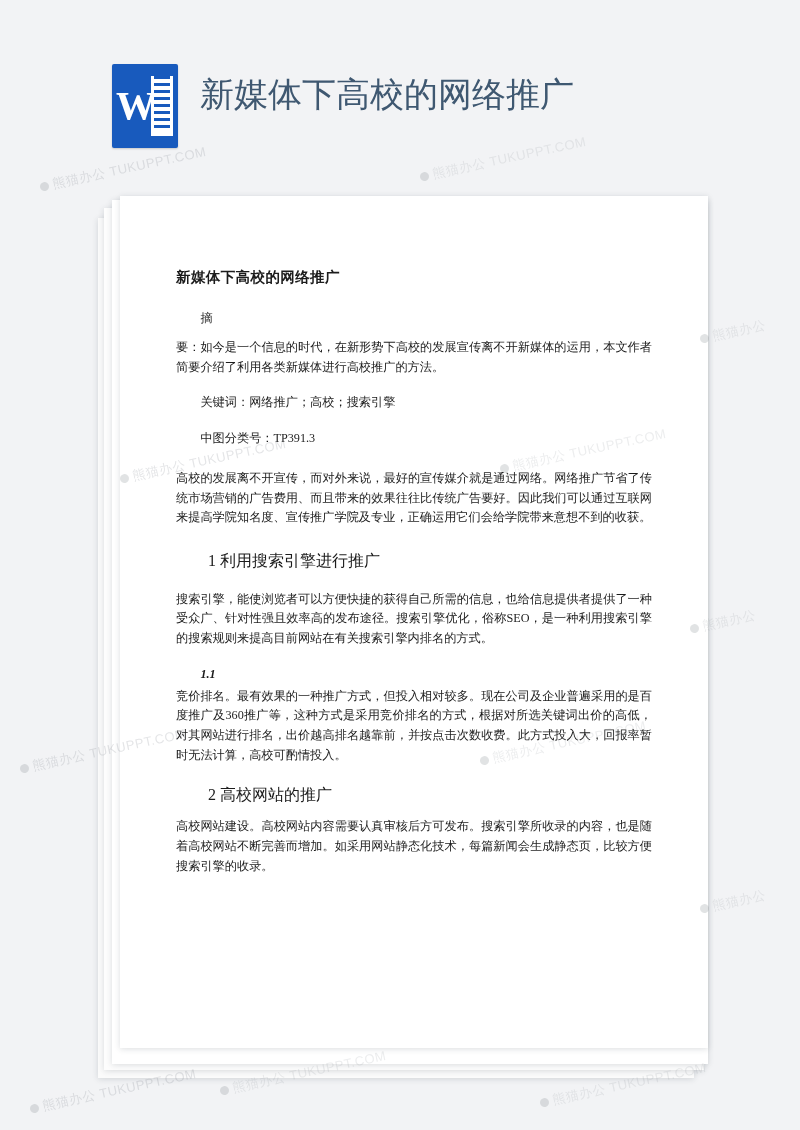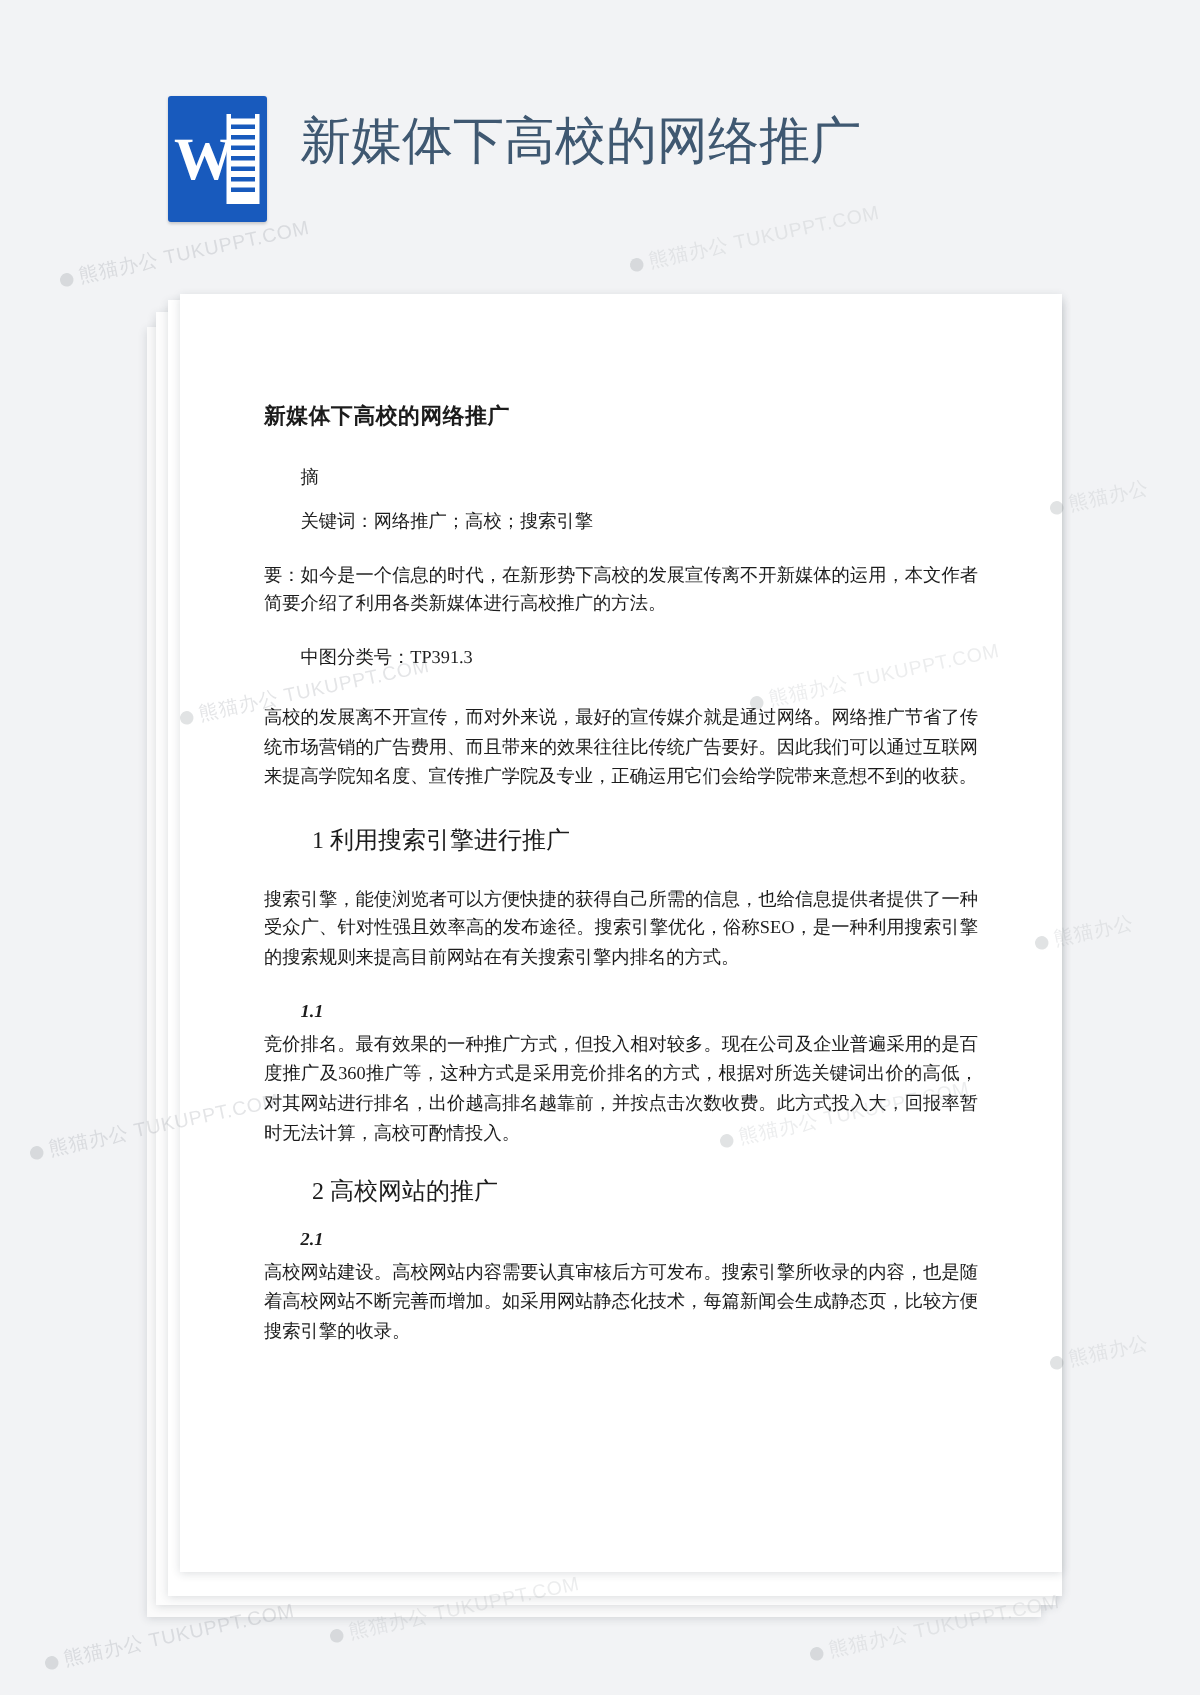--- a/index.html
+++ b/index.html
@@ -191,43 +191,42 @@
     <div class="sheet back1"></div>
 
     <div class="sheet front">
       <div class="doc-body">
 
         <div class="doc-h1">新媒体下高校的网络推广</div>
 
         <p class="para tight">
           <span style="display:inline-block;text-indent:0;padding-left:2em;">摘</span>
         </p>
+        <p class="para gap-md">要：如今是一个信息的时代，在新形势下高校的发展宣传离不开新媒体的运用，本文作者简要介绍了利用各类新媒体进行高校推广的方法。</p>
+
         <p class="para indent gap-md">关键词：网络推广；高校；搜索引擎</p>
-
-        <p class="para gap-md">要：如今是一个信息的时代，在新形势下高校的发展宣传离不开新媒体的运用，本文作者简要介绍了利用各类新媒体进行高校推广的方法。</p>
 
         <p class="para indent gap-lg">中图分类号：TP391.3</p>
 
         <p class="para gap-lg">高校的发展离不开宣传，而对外来说，最好的宣传媒介就是通过网络。网络推广节省了传统市场营销的广告费用、而且带来的效果往往比传统广告要好。因此我们可以通过互联网来提高学院知名度、宣传推广学院及专业，正确运用它们会给学院带来意想不到的收获。</p>
 
         <p class="sec-head">
           <span>1</span>
           <span>利用搜索引擎进行推广</span>
         </p>
         <p class="para gap-md" style="margin-top:16px;">搜索引擎，能使浏览者可以方便快捷的获得自己所需的信息，也给信息提供者提供了一种受众广、针对性强且效率高的发布途径。搜索引擎优化，俗称SEO，是一种利用搜索引擎的搜索规则来提高目前网站在有关搜索引擎内排名的方式。</p>
 
         <p class="sub-num">1.1</p>
         <p class="para gap-md">竞价排名。最有效果的一种推广方式，但投入相对较多。现在公司及企业普遍采用的是百度推广及360推广等，这种方式是采用竞价排名的方式，根据对所选关键词出价的高低，对其网站进行排名，出价越高排名越靠前，并按点击次数收费。此方式投入大，回报率暂时无法计算，高校可酌情投入。</p>
 
         <p class="sec-head">
           <span>2</span>
           <span>高校网站的推广</span>
         </p>
 
-        <p class="sub-num">2.1</p>
         <p class="para gap-md">高校网站建设。高校网站内容需要认真审核后方可发布。搜索引擎所收录的内容，也是随着高校网站不断完善而增加。如采用网站静态化技术，每篇新闻会生成静态页，比较方便搜索引擎的收录。</p>
 
 
       </div>
     </div>
   </div>
 
   <div class="wm" style="left:40px; top:178px;"><span class="wm-logo-dot"></span><span>熊猫办公 TUKUPPT.COM</span></div>
   <div class="wm light" style="left:420px; top:168px;"><span class="wm-logo-dot"></span><span>熊猫办公 TUKUPPT.COM</span></div>
   <div class="wm" style="left:120px; top:470px;"><span class="wm-logo-dot"></span><span>熊猫办公 TUKUPPT.COM</span></div>

